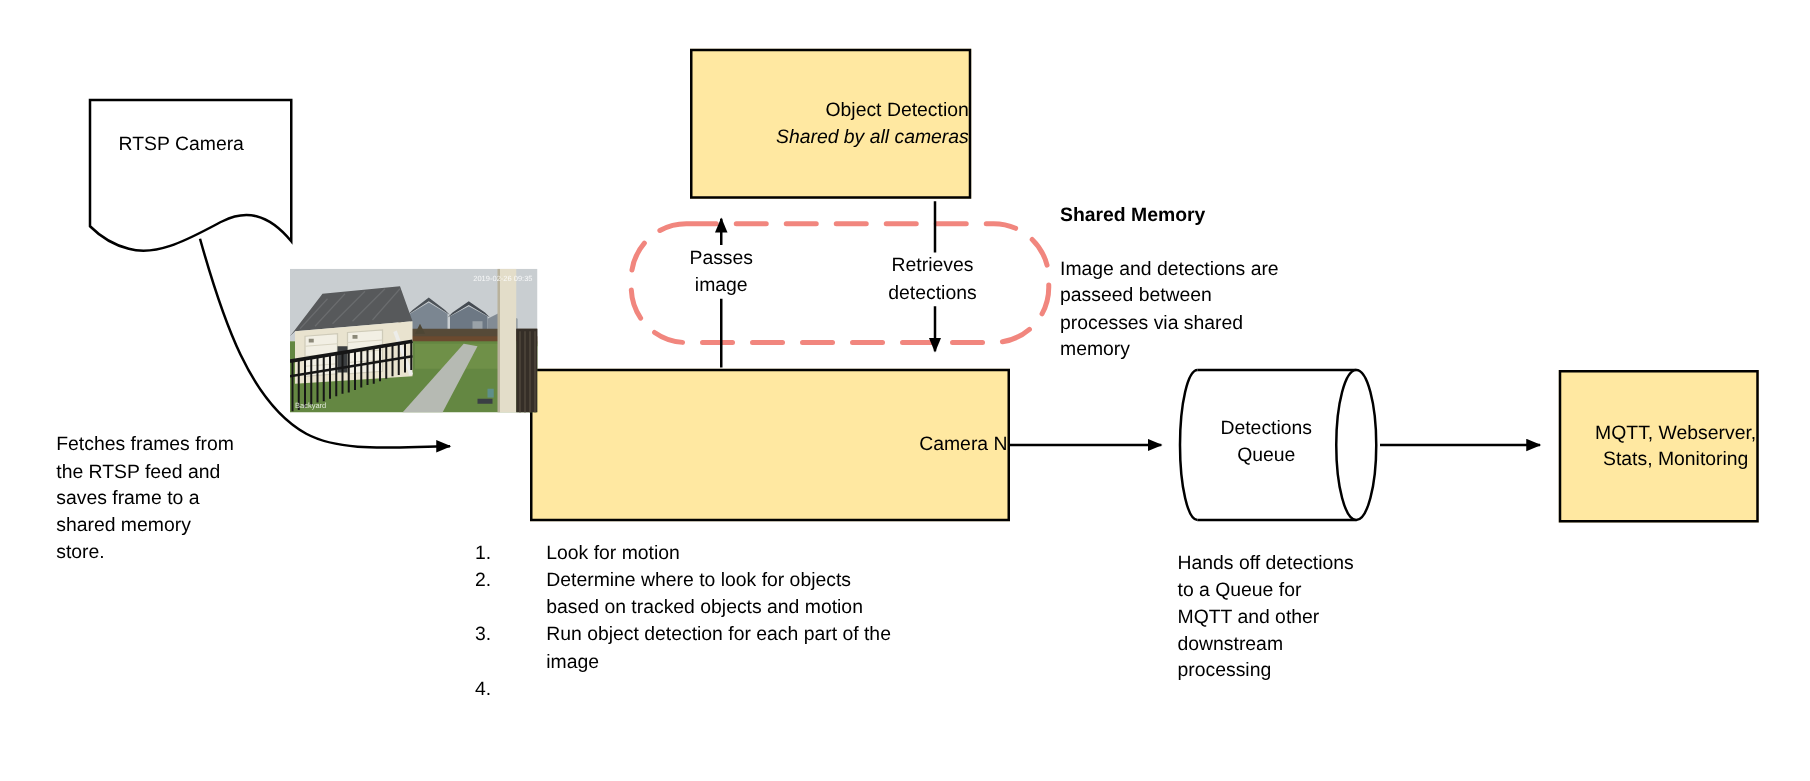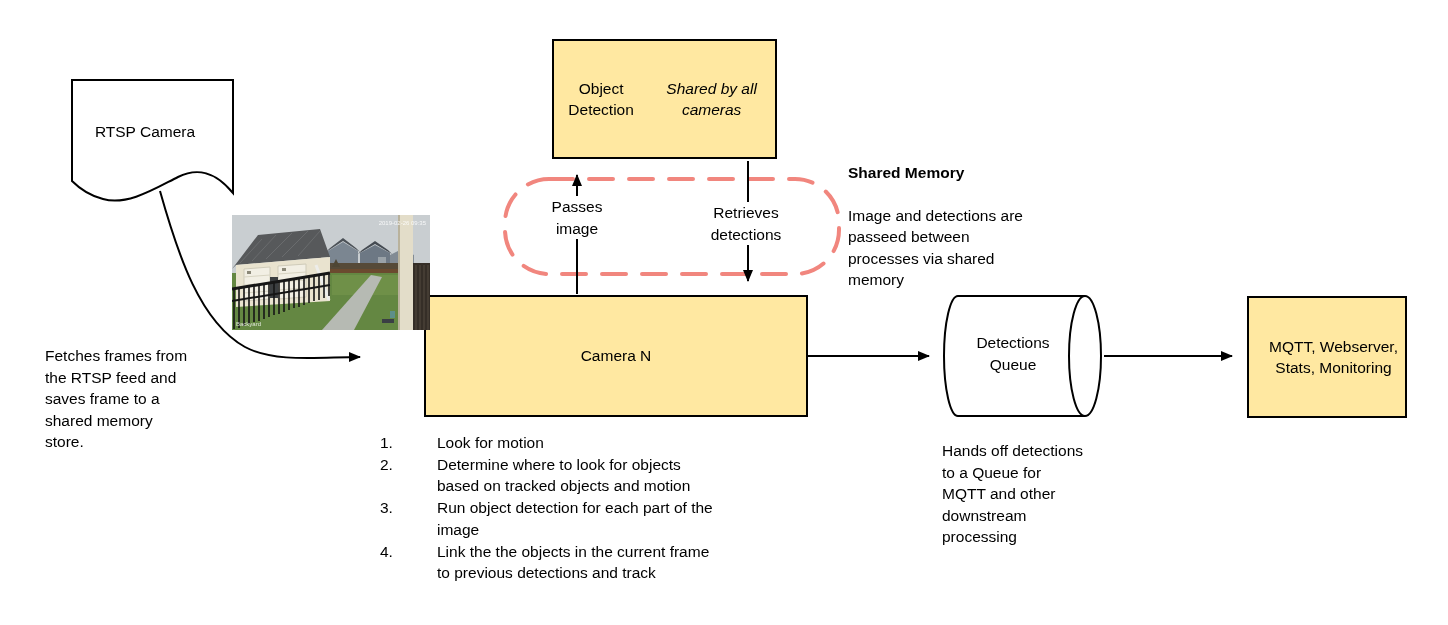--- a/index.html
+++ b/index.html
@@ -5,21 +5,21 @@
   :root{
     --node-fill:#ffe8a1;
     --node-border:#000000;
     --dash-accent:#f1867e;
   }
   html,body{margin:0;padding:0;background:#ffffff;}
   body{font-family:"Liberation Sans", sans-serif;color:#000;}
   .canvas{position:relative;width:1448px;height:625px;background:#fff;overflow:hidden;}
   .layer{position:absolute;left:0;top:0;z-index:1;}
   .box{position:absolute;box-sizing:border-box;border:2px solid var(--node-border);
-       background:var(--node-fill);display:flex;flex-direction:row;align-items:center;
+       background:var(--node-fill);display:flex;flex-direction:column;align-items:flex-end;
        justify-content:center;text-align:center;z-index:2;font-size:15.5px;line-height:21.5px;}
   .label{position:absolute;font-size:15.5px;line-height:21.5px;white-space:pre-line;z-index:4;}
   .edge-label{background:#fff;text-align:center;padding:0 2px;}
   .note{z-index:4;}
   .bold{font-weight:bold;}
   .italic{font-style:italic;}
   .rtsp-label{display:flex;align-items:center;justify-content:center;text-align:center;}
   .steps{position:absolute;left:380px;top:432px;z-index:4;font-size:15.5px;line-height:21.7px;}
   .step{display:flex;}
   .step-num{width:57px;flex:0 0 57px;}
@@ -66,21 +66,21 @@
 
   <div class="box" style="left:376px;top:295px;width:384px;height:122px;margin-left:48px;">
     <span>Camera N</span>
   </div>
 
   <div class="box" style="left:1247px;top:296px;width:160px;height:122px;white-space:pre-line;padding-left:13px;">
     <span style="white-space:pre-line">MQTT, Webserver,
 Stats, Monitoring</span>
   </div>
 
-  <div class="label rtsp-label" style="left:72px;top:84px;width:146px;height:95px;text-align:right;">RTSP Camera</div>
+  <div class="label rtsp-label" style="left:72px;top:68px;width:146px;height:95px;text-align:right;">RTSP Camera</div>
 
   <div class="label" style="left:963px;top:332px;width:100px;text-align:center;">Detections
 Queue</div>
 
   <div class="label edge-label" style="left:537px;top:196px;width:76px;">Passes
 image</div>
   <div class="label edge-label" style="left:703px;top:202px;width:82px;">Retrieves
 detections</div>
 
   <div class="label note" style="left:45px;top:345px;width:200px;">Fetches frames from
@@ -113,22 +113,20 @@
         <span class="step-text">Determine where to look for objects
 based on tracked objects and motion</span>
       </div>
       <div class="step">
         <span class="step-num">3.</span>
         <span class="step-text">Run object detection for each part of the
 image</span>
       </div>
       <div class="step">
         <span class="step-num">4.</span>
-        <span class="step-text">Link the the objects in the current frame
-to previous detections and track</span>
       </div>
     </div>
 
   <svg class="photo" width="198" height="115" viewBox="0 0 198 115">
 
     <rect x="0" y="0" width="198" height="58" fill="#c9ced1"></rect>
 
     <g>
       <polygon points="96,54 96,36 111,27 126,36 126,54" fill="#7b8691"></polygon>
       <polygon points="94,37 111,26 128,37 124,33 111,23 98,33" fill="#4c5258"></polygon>

